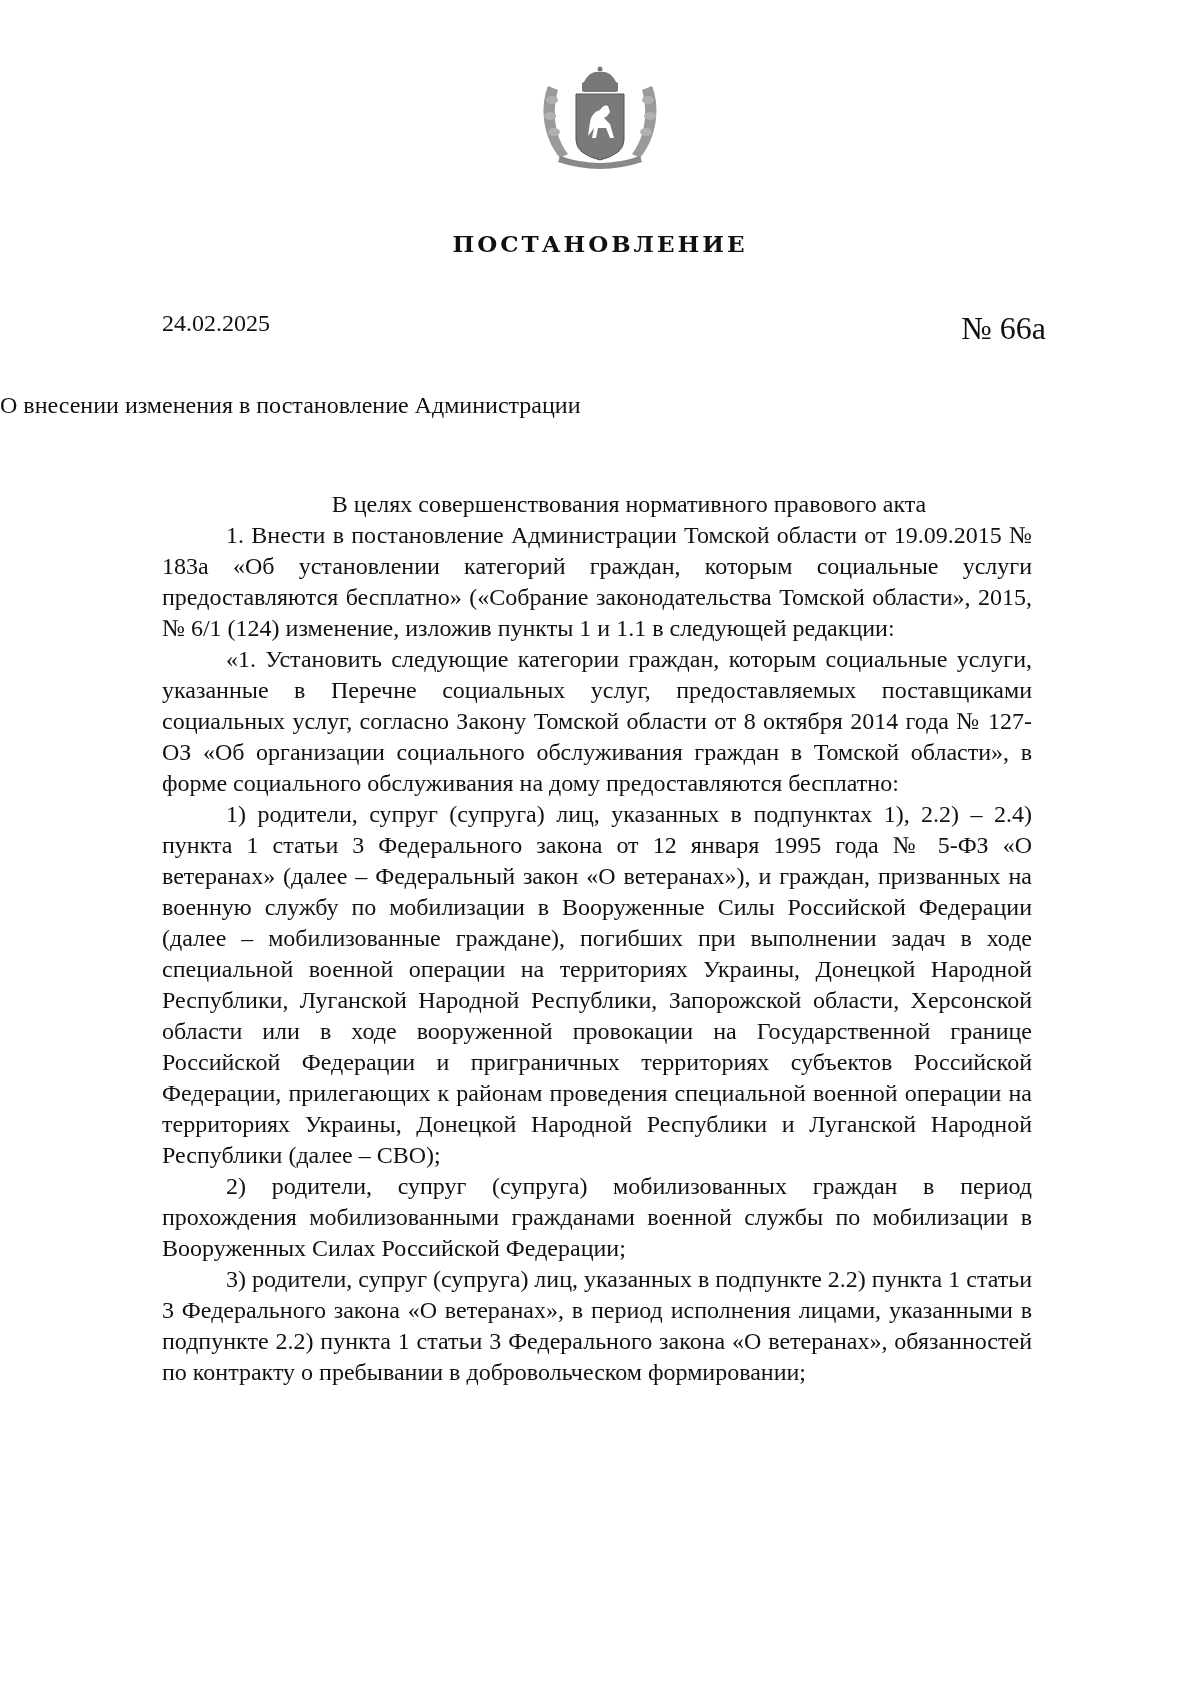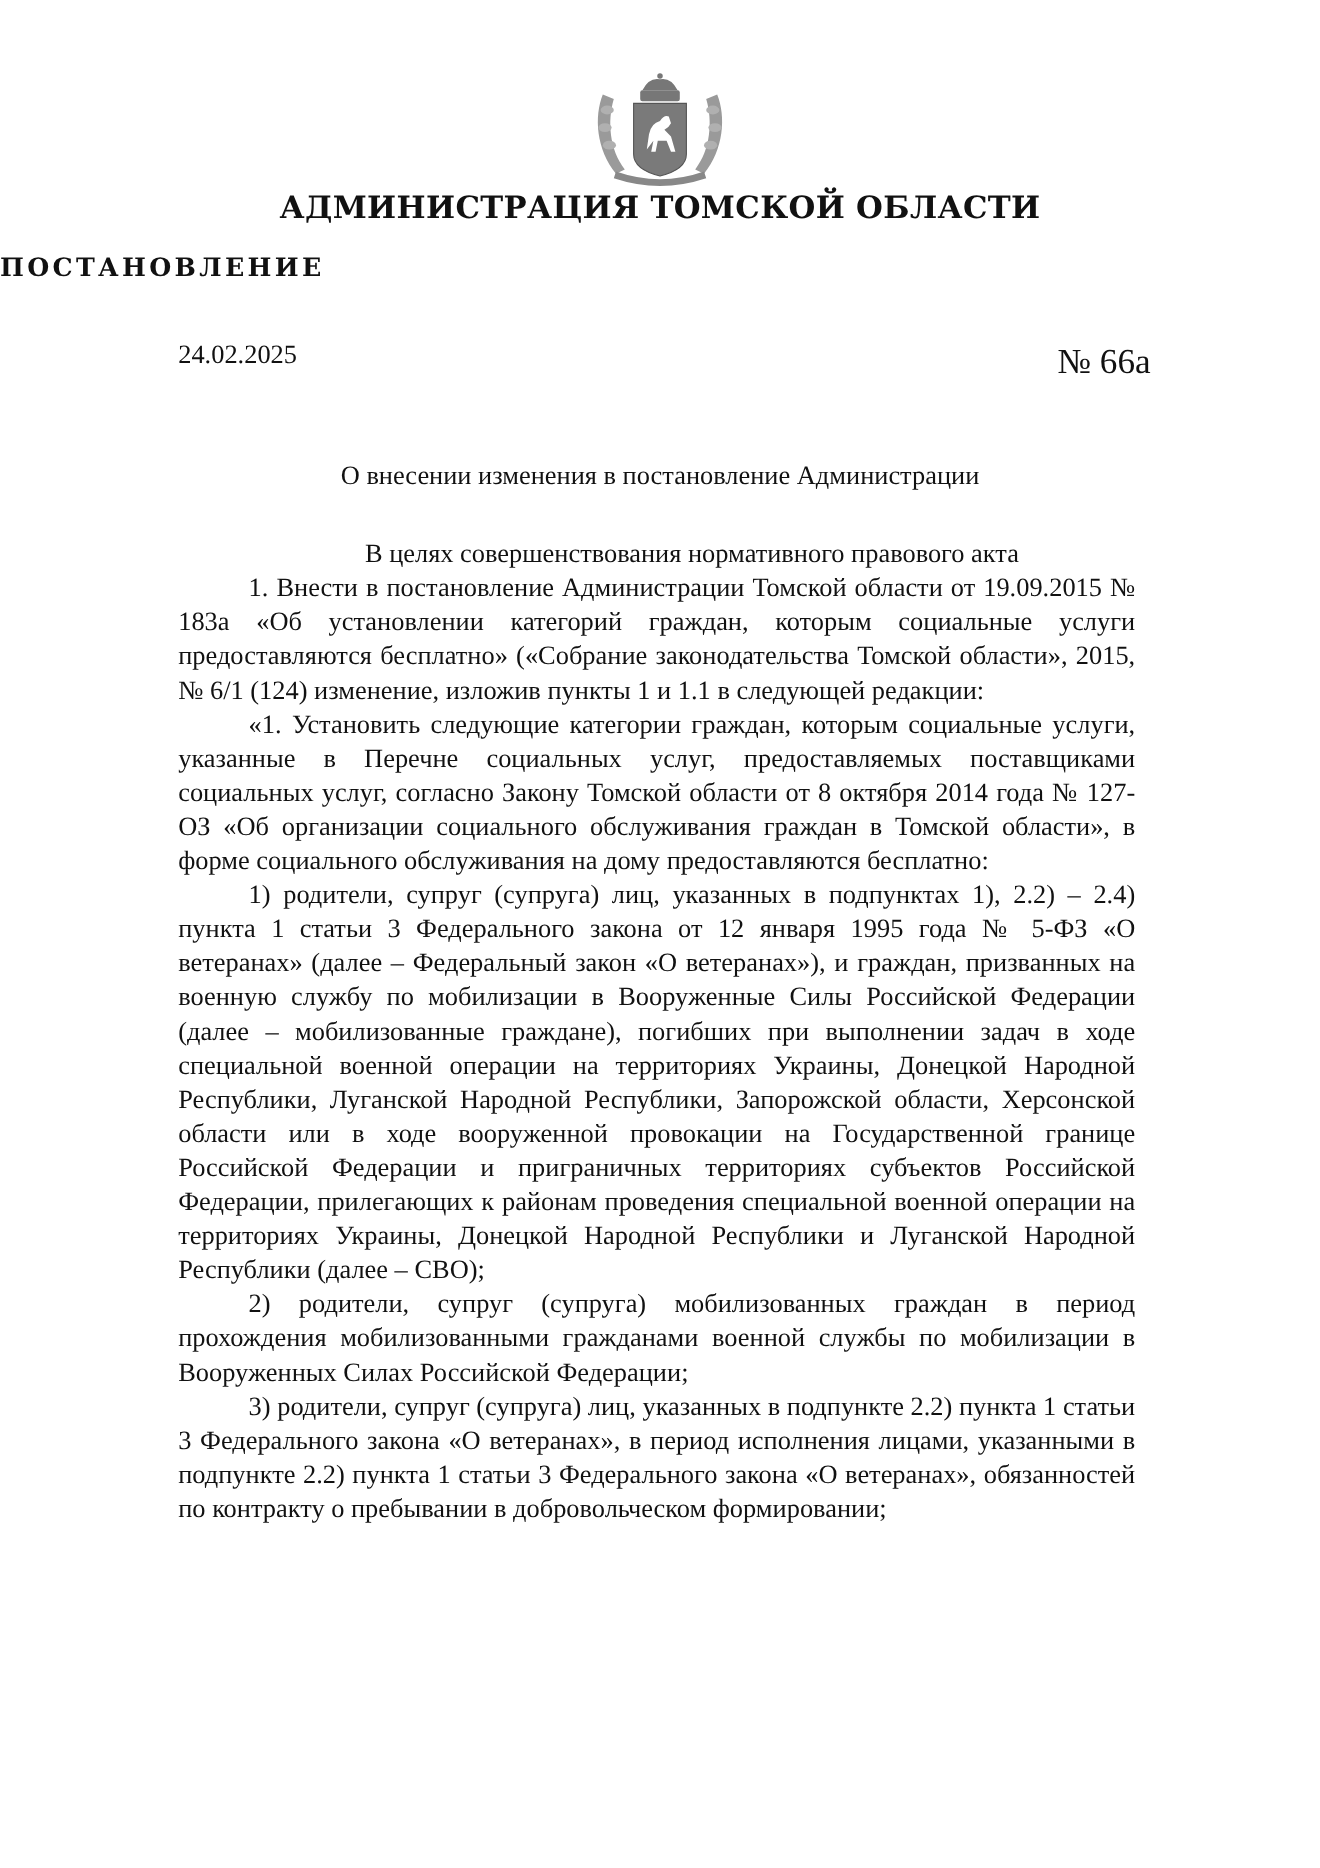--- a/index.html
+++ b/index.html
@@ -1,26 +1,26 @@
 <!DOCTYPE html>
 <html><head>
 <meta charset="utf-8">
 <style>
   html, body { margin: 0; padding: 0; background: #ffffff; }
   body { width: 1200px; height: 1698px; position: relative; overflow: hidden; color: #111; }
   .page { position: absolute; left: 0; top: 0; width: 1200px; height: 1698px; background: #fff; }
   .emblem { position: absolute; left: 538px; top: 66px; width: 124px; height: 112px; }
   .org { position: absolute; left: 0; width: 1200px; top: 172px; text-align: center;
          font-family: "DejaVu Serif", serif; font-weight: bold; font-size: 28px; letter-spacing: 0.3px; color: #111; }
-  .doctype { position: absolute; left: 0; width: 1200px; top: 230px; 
+  .doctype { position: absolute; left: 0; width: 1200px; top: 230px; text-align: center;
          font-family: "DejaVu Serif", serif; font-weight: bold; font-size: 23px; letter-spacing: 3px; color: #111; }
   .date { position: absolute; left: 162px; top: 310px; font-family: "Liberation Serif", serif; font-size: 24px; text-align: right; }
   .number { position: absolute; right: 154px; top: 310px; font-family: "Liberation Serif", serif; font-size: 32px; }
-  .subject { position: absolute; left: 0; width: 1200px; top: 390px; text-align: center;
-         font-family: "Liberation Serif", serif; font-size: 24px; line-height: 30px; margin-top: 28px; }
+  .subject { position: absolute; left: 0; width: 1200px; top: 390px; text-align: left;
+         font-family: "Liberation Serif", serif; font-size: 24px; line-height: 30px; }
   .body { position: absolute; left: 162px; top: 489px; width: 870px;
           font-family: "Liberation Serif", serif; font-size: 24px; line-height: 31px; }
   .body p { margin: 0; text-align: justify; text-indent: 64px; }
   .body p.noindent-just { text-indent: 64px; text-align: center; }
 </style>
 </head>
 <body>
 
 <div class="page">
 
@@ -43,21 +43,20 @@
       <rect x="44" y="16" width="36" height="10" rx="2"></rect>
       <path d="M46 16 Q52 4 62 6 Q72 4 78 16 Z"></path>
       <circle cx="62" cy="3" r="2.5"></circle>
     </g>
 
     <path d="M38 28 L86 28 L86 74 Q86 88 62 94 Q38 88 38 74 Z" fill="#7a7a7a" stroke="#555" stroke-width="1"></path>
 
     <path d="M50 70 L52 56 Q54 46 62 44 Q66 38 70 40 L72 46 Q70 50 66 52 L72 58 L76 72 L72 72 L68 62 L60 62 L58 72 L54 72 L56 62 Z" fill="#ffffff"></path>
   </svg>
 
-  <div class="org">АДМИНИСТРАЦИЯ ТОМСКОЙ ОБЛАСТИ</div>
   <div class="doctype">ПОСТАНОВЛЕНИЕ</div>
 
   <div class="date">24.02.2025</div>
   <div class="number">№ 66а</div>
 
   <div class="subject">
     <div>О внесении изменения в постановление Администрации</div>
   </div>
 
   <div class="body">

